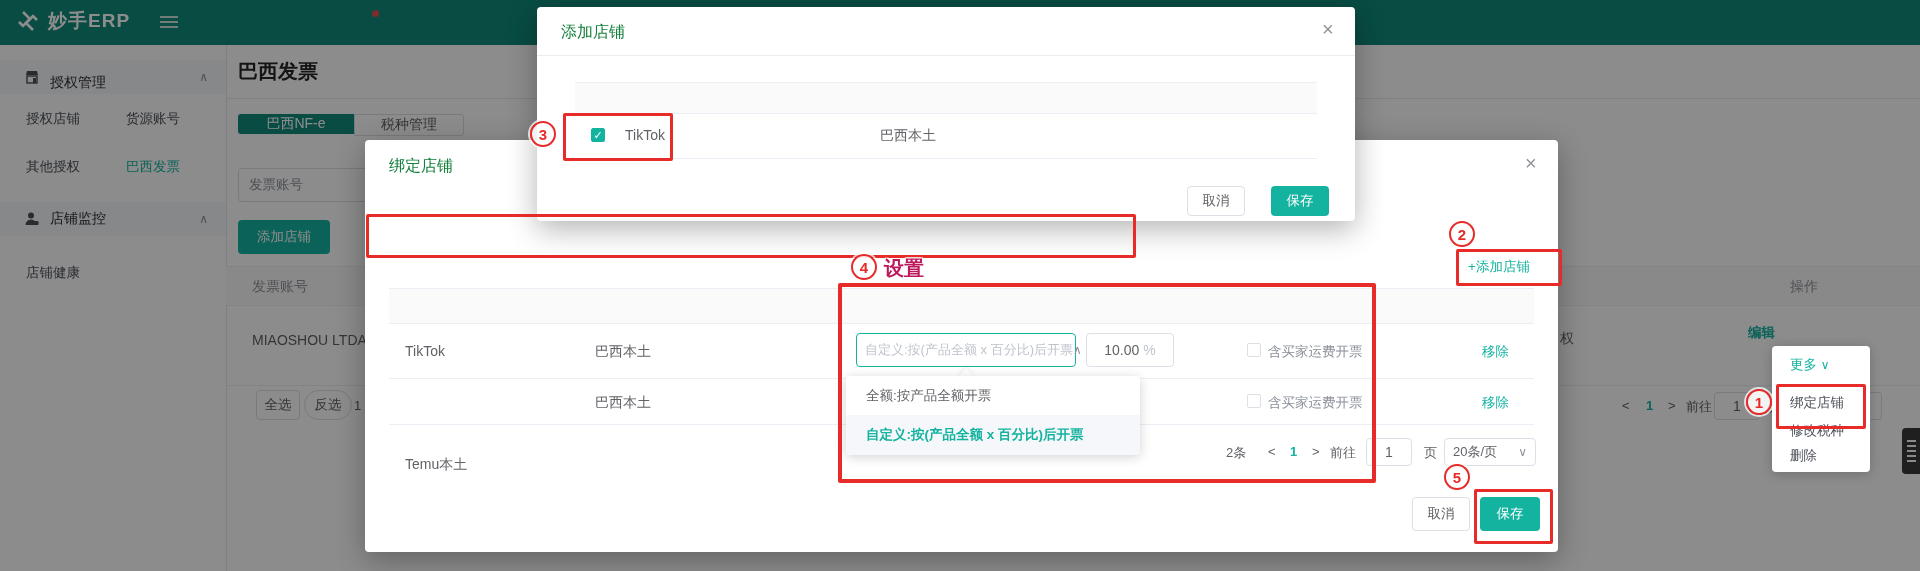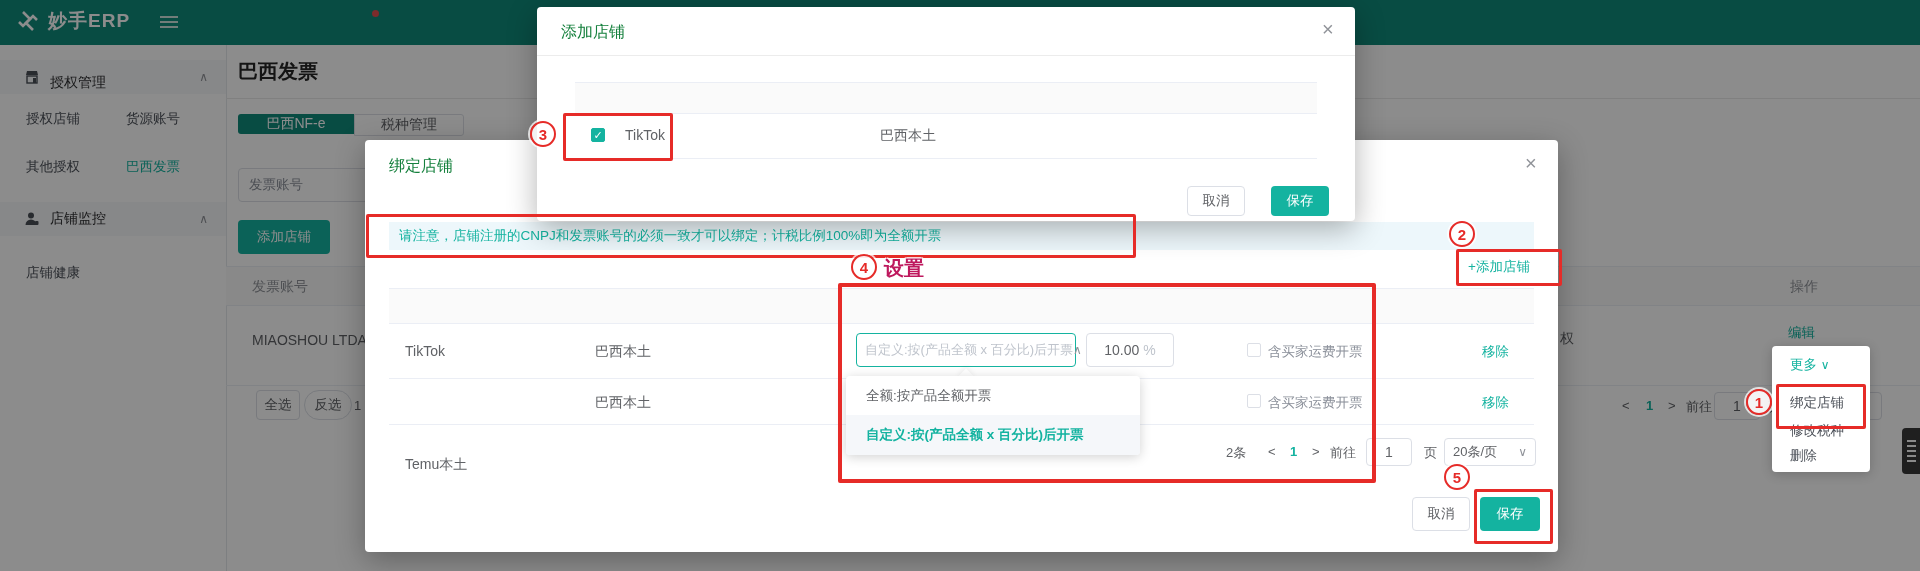--- a/index.html
+++ b/index.html
@@ -175,21 +175,21 @@
   <div class="abs selbox" style="left:238px;top:168px;width:150px;height:34px;">
     <span>发票账号</span>
     <span class="chev">∨</span>
   </div>
   <div class="abs btn btn-teal" style="left:238px;top:220px;width:92px;height:34px;z-index:1;">添加店铺</div>
   <div class="abs thead-band" style="left:226px;top:266px;width:1694px;height:38px;"></div>
   <span class="abs th" style="left:252px;top:278px;z-index:1;">发票账号</span>
   <span class="abs th" style="left:1790px;top:278px;z-index:1;">操作</span>
   <span class="abs td" style="left:252px;top:332px;z-index:1;">MIAOSHOU LTDA</span>
   <span class="abs td" style="left:1560px;top:330px;z-index:1;">权</span>
-  <span class="abs tlink" style="left:1788px;top:324px;z-index:1;">编辑</span>
+  <span class="abs tlink" style="left:1748px;top:324px;z-index:1;font-weight:bold;">编辑</span>
   <div class="abs" style="left:226px;top:385px;width:1694px;height:1px;background:#ebeef5;z-index:1;"></div>
   <div class="abs btn btn-plain" style="left:256px;top:390px;width:44px;height:30px;z-index:1;">全选</div>
   <div class="abs btn btn-plain" style="left:304px;top:390px;width:48px;height:30px;z-index:1;border-radius:15px;">反选</div>
   <span class="abs pgtxt" style="left:354px;top:398px;z-index:1;">1</span>
   <span class="abs pgtxt" style="left:1622px;top:398px;z-index:1;">&lt;</span>
   <span class="abs pgtxt" style="left:1646px;top:398px;color:#14b3a0;font-weight:bold;z-index:1;">1</span>
   <span class="abs pgtxt" style="left:1668px;top:398px;z-index:1;">&gt;</span>
   <span class="abs pgtxt" style="left:1686px;top:398px;z-index:1;">前往</span>
   <div class="abs inputbox" style="left:1714px;top:392px;width:46px;height:28px;z-index:1;">
     <span>1</span>
@@ -215,23 +215,20 @@
       <i></i>
       <i></i>
       <i></i>
       <i></i>
       <i></i>
     </div>
 
   <div class="abs modal" style="left:365px;top:140px;width:1193px;height:412px;z-index:20;">
     <span class="abs m-title" style="left:24px;top:16px;">绑定店铺</span>
     <span class="abs m-close" style="left:1160px;top:13px;">×</span>
-    <div class="abs notice" style="left:24px;top:82px;width:1145px;height:28px;">
-      <span>请注意，店铺注册的CNPJ和发票账号的必须一致才可以绑定；计税比例100%即为全额开票</span>
-    </div>
     <span class="abs tlink" style="left:1103px;top:118px;">+添加店铺</span>
 
     <div class="abs thead-band" style="left:24px;top:148px;width:1145px;height:34px;"></div>
     <span class="abs th" style="left:40px;top:157px;">平台</span>
     <span class="abs th" style="left:230px;top:157px;">店铺</span>
     <span class="abs th" style="left:493px;top:157px;">产品总价</span>
     <span class="abs th" style="left:877px;top:157px;">含买家运费开票</span>
     <span class="abs th" style="left:1111px;top:157px;">操作</span>
 
     <span class="abs td" style="left:40px;top:203px;">TikTok</span>

